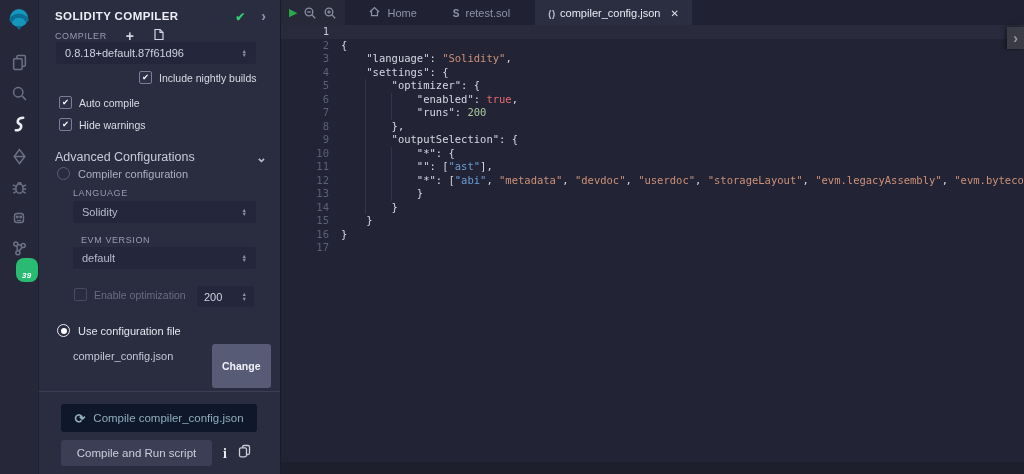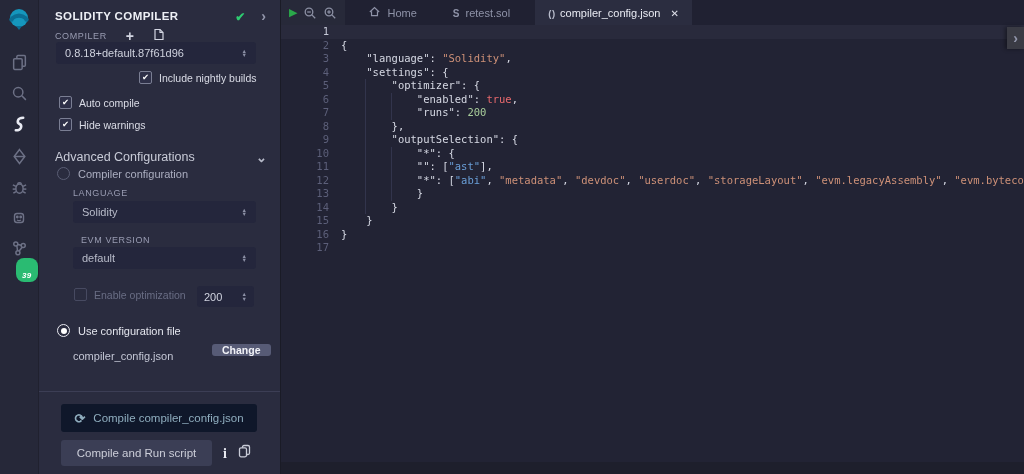--- a/index.html
+++ b/index.html
@@ -56,21 +56,21 @@
   #language-select { left:34px; top:201px; width:183px; height:22px; color:#b9bcca; }
   #evm-label { left:42px; top:235px; }
   #evm-select { left:34px; top:247px; width:183px; height:22px; color:#b9bcca; }
   #opt-row { left:35px; top:288px; }
   #runs-box { left:158px; top:286px; width:57px; height:21px; background:#24263c; border-radius:3px;
               display:flex; align-items:center; justify-content:space-between; padding:0 7px;
               font-size:11px; color:#d0d3df; }
   #radio-file-row { left:18px; top:324px; }
   #configfile-row { left:34px; top:350px; font-size:11px; color:#c4c7d5; }
   #change-btn { left:173px; top:344px; background:#575b76; color:#f1f2f7; font-size:10.5px;
-                font-weight:bold; border-radius:3px; padding:0 10px; cursor:pointer; }
+                font-weight:bold; border-radius:3px; padding:16px 10px; cursor:pointer; }
   #panel-divider { position:absolute; left:0; top:391px; width:100%; border-top:1px solid #3c3e55; }
   #compile-btn { left:22px; top:404px; width:196px; height:28px; background:#0f172a; border-radius:3px;
                  justify-content:center; gap:8px; color:#8fadbe; font-size:11.5px; cursor:pointer; }
   .sync-ic::before { content:"⟳"; font-size:13px; font-weight:bold; }
   #run-row { left:22px; top:440px; gap:11px; }
   #run-btn { width:151px; height:26px; background:#3b3e55; border-radius:3px; display:flex;
              align-items:center; justify-content:center; color:#ccced9; font-size:11.5px; cursor:pointer; }
   .info-ic::before { content:"i"; font-family:"Liberation Serif", serif; font-weight:bold;
                      font-size:14px; color:#e9ebf2; }
   .copy-ic svg { stroke:#c9ccd8; fill:none; stroke-width:1.3; }

